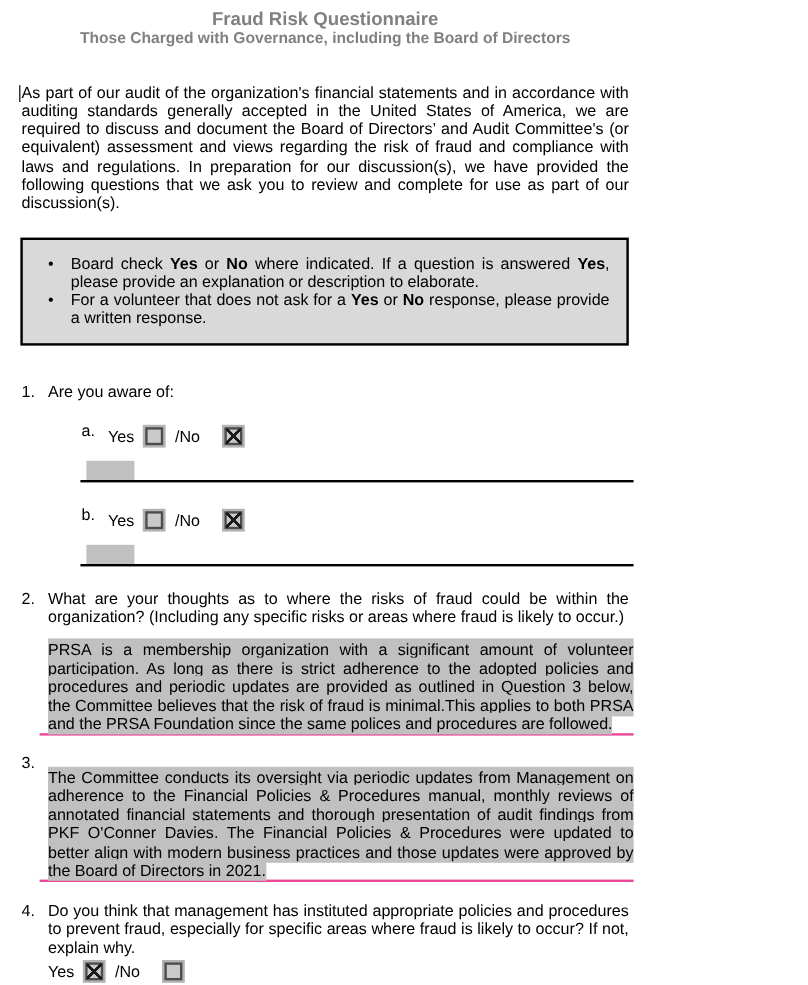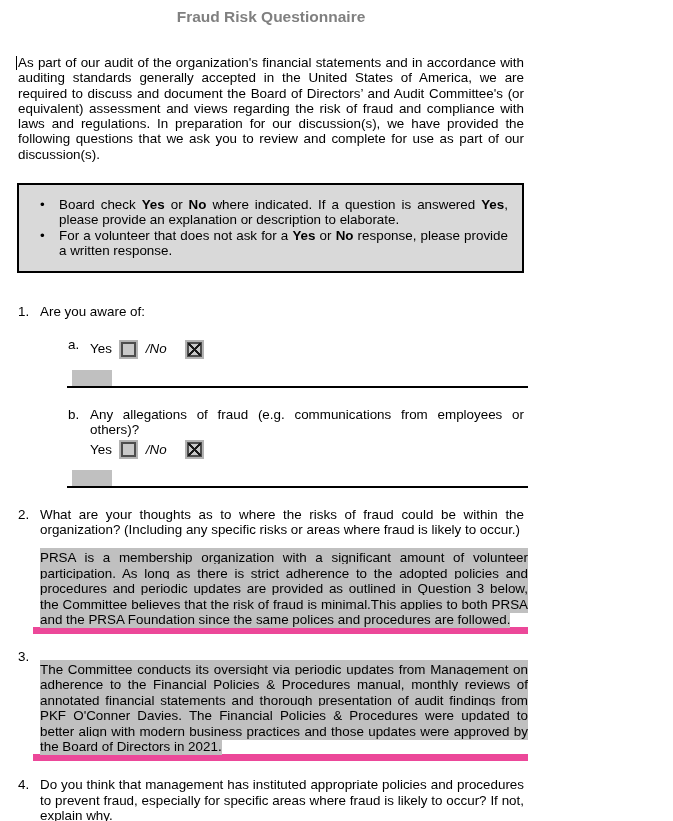--- a/index.html
+++ b/index.html
@@ -45,21 +45,21 @@
 
   .sub { display: flex; margin-left: 28px; }
   .sub-a { margin-top: 17px; }
   .sub-b { margin-top: 19px; }
   .sletter { flex: 0 0 22px; width: 22px; }
   .stext { flex: 1; }
 
   
   .yn { margin-top: 3px; display: flex; align-items: center; height: 19px; }
   .yn .lbl { margin-right: 3px; }
-  .yn .lbl2 { margin-left: 7px; margin-right: 14px; font-style: italic; }
+  .yn .lbl2 { margin-left: 7px; margin-right: 14px; }
   .cb {
     position: relative; display: inline-block;
     width: 11px; height: 11px;
     background: #c9c9c9;
     border: 2px solid #4d4d4d;
     box-shadow: 0 0 0 2px #b3b3b3;
     margin: 0 3px 0 6px;
   }
   .cb.checked::before {
     content: ""; position: absolute; inset: -1px;
@@ -76,37 +76,38 @@
   }
   .write-stub {
     display: inline-block; margin-left: 5px; margin-top: 2px;
     width: 40px; height: 16px; background: #c0c0c0;
   }
 
   
   .ans-wrap {
     margin-top: 12px; margin-left: -7px; margin-right: -4px;
     padding-left: 7px;
-    border-bottom: 7px solid #ec4899;
+    border-bottom: 2px solid #ec4899;
   }
   .ans-text { text-align: justify; line-height: 15.5px; }
   .hl {
     background: #c0c0c0;
     padding: 1.6px 0;
     -webkit-box-decoration-break: clone;
     box-decoration-break: clone;
   }
 </style>
 </head>
 <body>
 
 <div class="page">
 
   <div class="hdr">
     <div class="hdr-title">Fraud Risk Questionnaire</div>
+    <div class="hdr-sub">Those Charged with Governance, including the Board of Directors</div>
   </div>
 
   <div class="intro">
     <span class="cursor"></span>
     <span>As part of our audit of the organization's financial statements and in accordance with auditing standards generally accepted in the United States of America, we are required to discuss and document the Board of Directors’ and Audit Committee's (or equivalent) assessment and views regarding the risk of fraud and compliance with laws and regulations.  In preparation for our discussion(s), we have provided the following questions that we ask you to review and complete for use as part of our discussion(s).</span>
   </div>
 
   <div class="note-box">
     <div class="bullet-row">
       <span class="bullet-glyph">•</span>
@@ -134,21 +135,20 @@
           </div>
         </div>
       </div>
       <div class="write-line">
         <span class="write-stub"></span>
       </div>
 
       <div class="sub sub-b">
         <div class="sletter">b.</div>
         <div class="stext">
-          <div>Any allegations of fraud (e.g. communications from employees or others)?</div>
           <div class="yn">
             <span class="lbl">Yes</span>
             <span class="cb"></span>
             <span class="lbl2">/No</span>
             <span class="cb checked"></span>
           </div>
         </div>
       </div>
       <div class="write-line">
         <span class="write-stub"></span>

